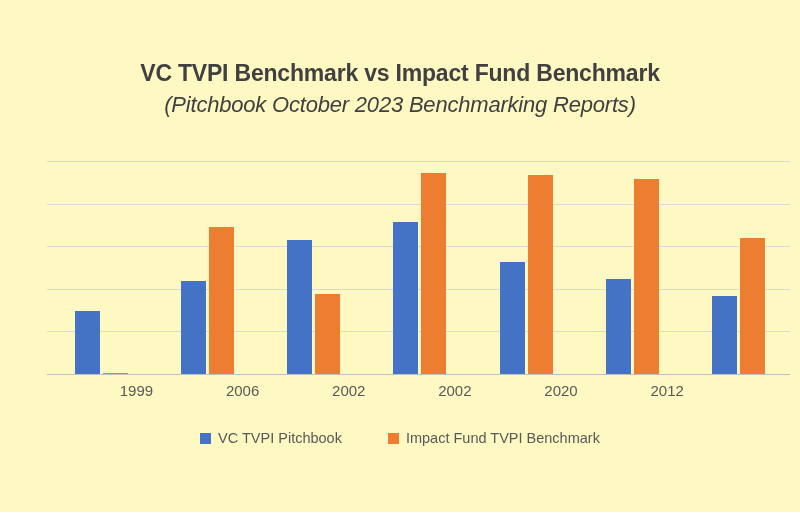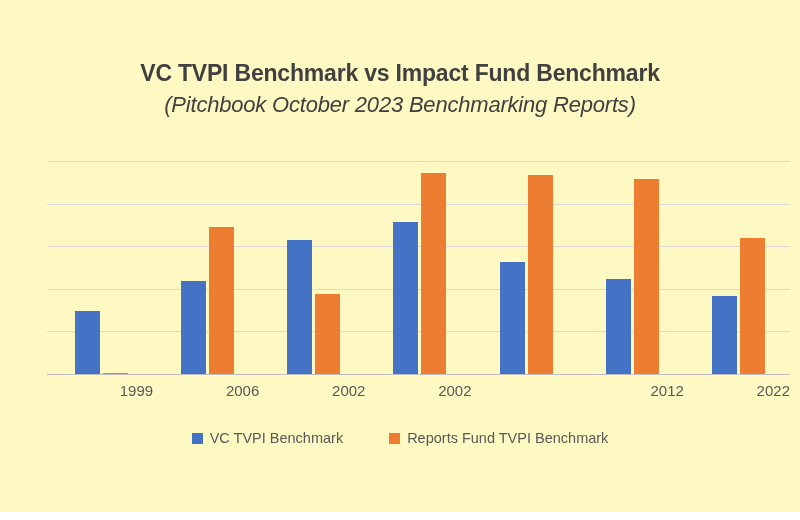--- a/index.html
+++ b/index.html
@@ -214,29 +214,29 @@
         <div class="group" style="left: 636.857px; width: 106.143px;">
           <div class="bar series-0" title="VC TVPI Benchmark 2022: 0.91x" style="height: 77.532px; background: rgb(68, 114, 196);"></div>
           <div class="bar series-1" title="Impact Fund TVPI Benchmark 2022: 1.60x" style="height: 136.32px; background: rgb(237, 125, 49);"></div>
         </div>
       </div>
     <div class="cat-layer" id="cat-layer">
         <div class="cat-label" style="left: 0px; width: 106.143px;">1999</div>
         <div class="cat-label" style="left: 106.143px; width: 106.143px;">2006</div>
         <div class="cat-label" style="left: 212.286px; width: 106.143px;">2002</div>
         <div class="cat-label" style="left: 318.429px; width: 106.143px;">2002</div>
+        <div class="cat-label" style="left: 424.571px; width: 106.143px;">2020</div>
         <div class="cat-label" style="left: 530.714px; width: 106.143px;">2012</div>
-        <div class="cat-label" style="left: 636.857px; width: 106.143px;">2022</div>
       </div>
   </div>
 
   <div class="legend" id="legend">
       <div class="legend-item">
         <span class="legend-swatch" style="background: rgb(68, 114, 196);"></span>
-        <span class="legend-text">VC TVPI Benchmark</span>
+        <span class="legend-text">VC TVPI Pitchbook</span>
       </div>
       <div class="legend-item">
         <span class="legend-swatch" style="background: rgb(237, 125, 49);"></span>
-        <span class="legend-text">Reports Fund TVPI Benchmark</span>
+        <span class="legend-text">Impact Fund TVPI Benchmark</span>
       </div>
     </div>
 
 </div>
 
 </body></html>

